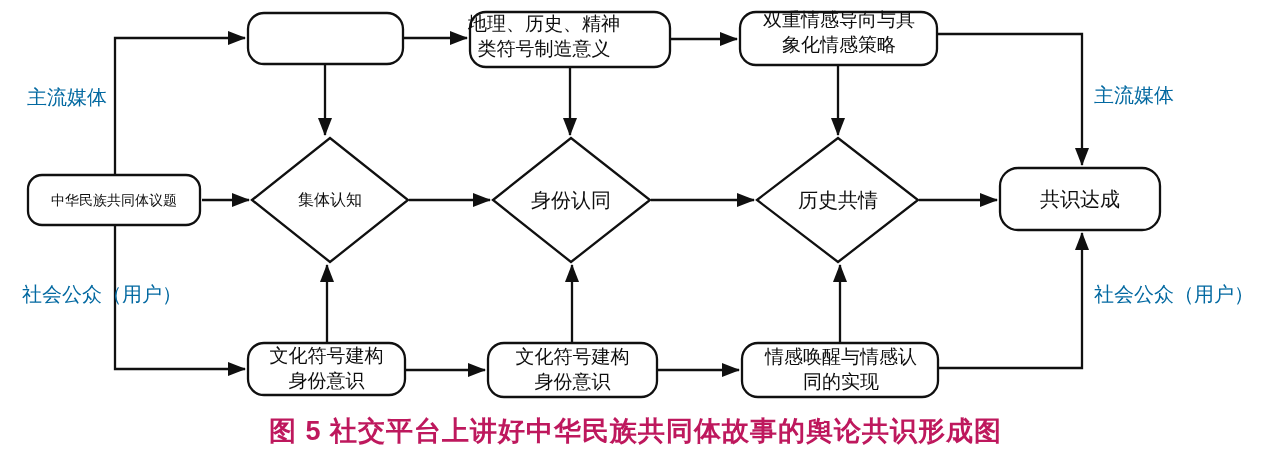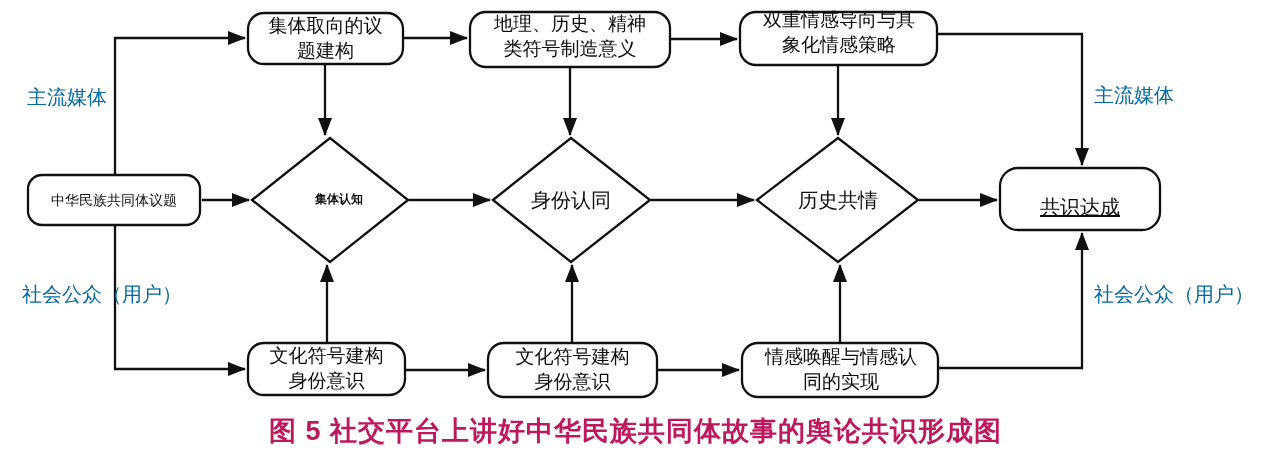--- a/index.html
+++ b/index.html
@@ -66,33 +66,32 @@
       <path d="M409,200 L490,200"></path>
       <path d="M651,200 L754,200"></path>
       <path d="M919,200 L997,200"></path>
       <path d="M938,34 L1082,34 L1082,165"></path>
       <path d="M939,368 L1082,368 L1082,233"></path>
     </g>
   </svg>
 
   <div class="txt nowrap" style="left:30px;top:175px;width:168px;height:50px;font-size:14px;">中华民族共同体议题</div>
 
-  <div class="txt" style="left:264px;top:13px;width:123px;height:51px;">集体取向的议题建构</div>
-  <div class="txt" style="left:490px;top:12px;width:160px;height:49px;">地理、历史、精神类符号制造意义</div>
+  <div class="txt" style="left:464px;top:12px;width:160px;height:49px;">地理、历史、精神类符号制造意义</div>
   <div class="txt" style="left:758px;top:11px;width:162px;height:43px;">双重情感导向与具象化情感策略</div>
 
-  <div class="txt nowrap" style="left:274px;top:176px;width:130px;height:48px;font-size:12px;font-weight:bold;">集体认知</div>
+  <div class="txt nowrap" style="left:265px;top:176px;width:130px;height:48px;font-size:16px;">集体认知</div>
   <div class="txt nowrap" style="left:506px;top:176px;width:130px;height:48px;font-size:20px;">身份认同</div>
   <div class="txt nowrap" style="left:773px;top:176px;width:130px;height:48px;font-size:20px;">历史共情</div>
 
   <div class="txt" style="left:265px;top:343px;width:123px;height:52px;">文化符号建构身份意识</div>
   <div class="txt" style="left:511px;top:343px;width:123px;height:54px;">文化符号建构身份意识</div>
   <div class="txt" style="left:760px;top:343px;width:162px;height:54px;">情感唤醒与情感认同的实现</div>
 
-  <div class="txt nowrap" style="left:1000px;top:168px;width:160px;height:78px;font-size:20px;text-decoration:underline;">共识达成</div>
+  <div class="txt nowrap" style="left:1000px;top:160px;width:160px;height:78px;font-size:20px;">共识达成</div>
 
   <div class="side-label" style="left:27px;top:84px;">主流媒体</div>
   <div class="side-label" style="left:22px;top:281px;">社会公众（用户）</div>
   <div class="side-label" style="left:1094px;top:82px;">主流媒体</div>
   <div class="side-label" style="left:1094px;top:281px;">社会公众（用户）</div>
 
   <div class="caption">图 5  社交平台上讲好中华民族共同体故事的舆论共识形成图</div>
 
 </div>
 

